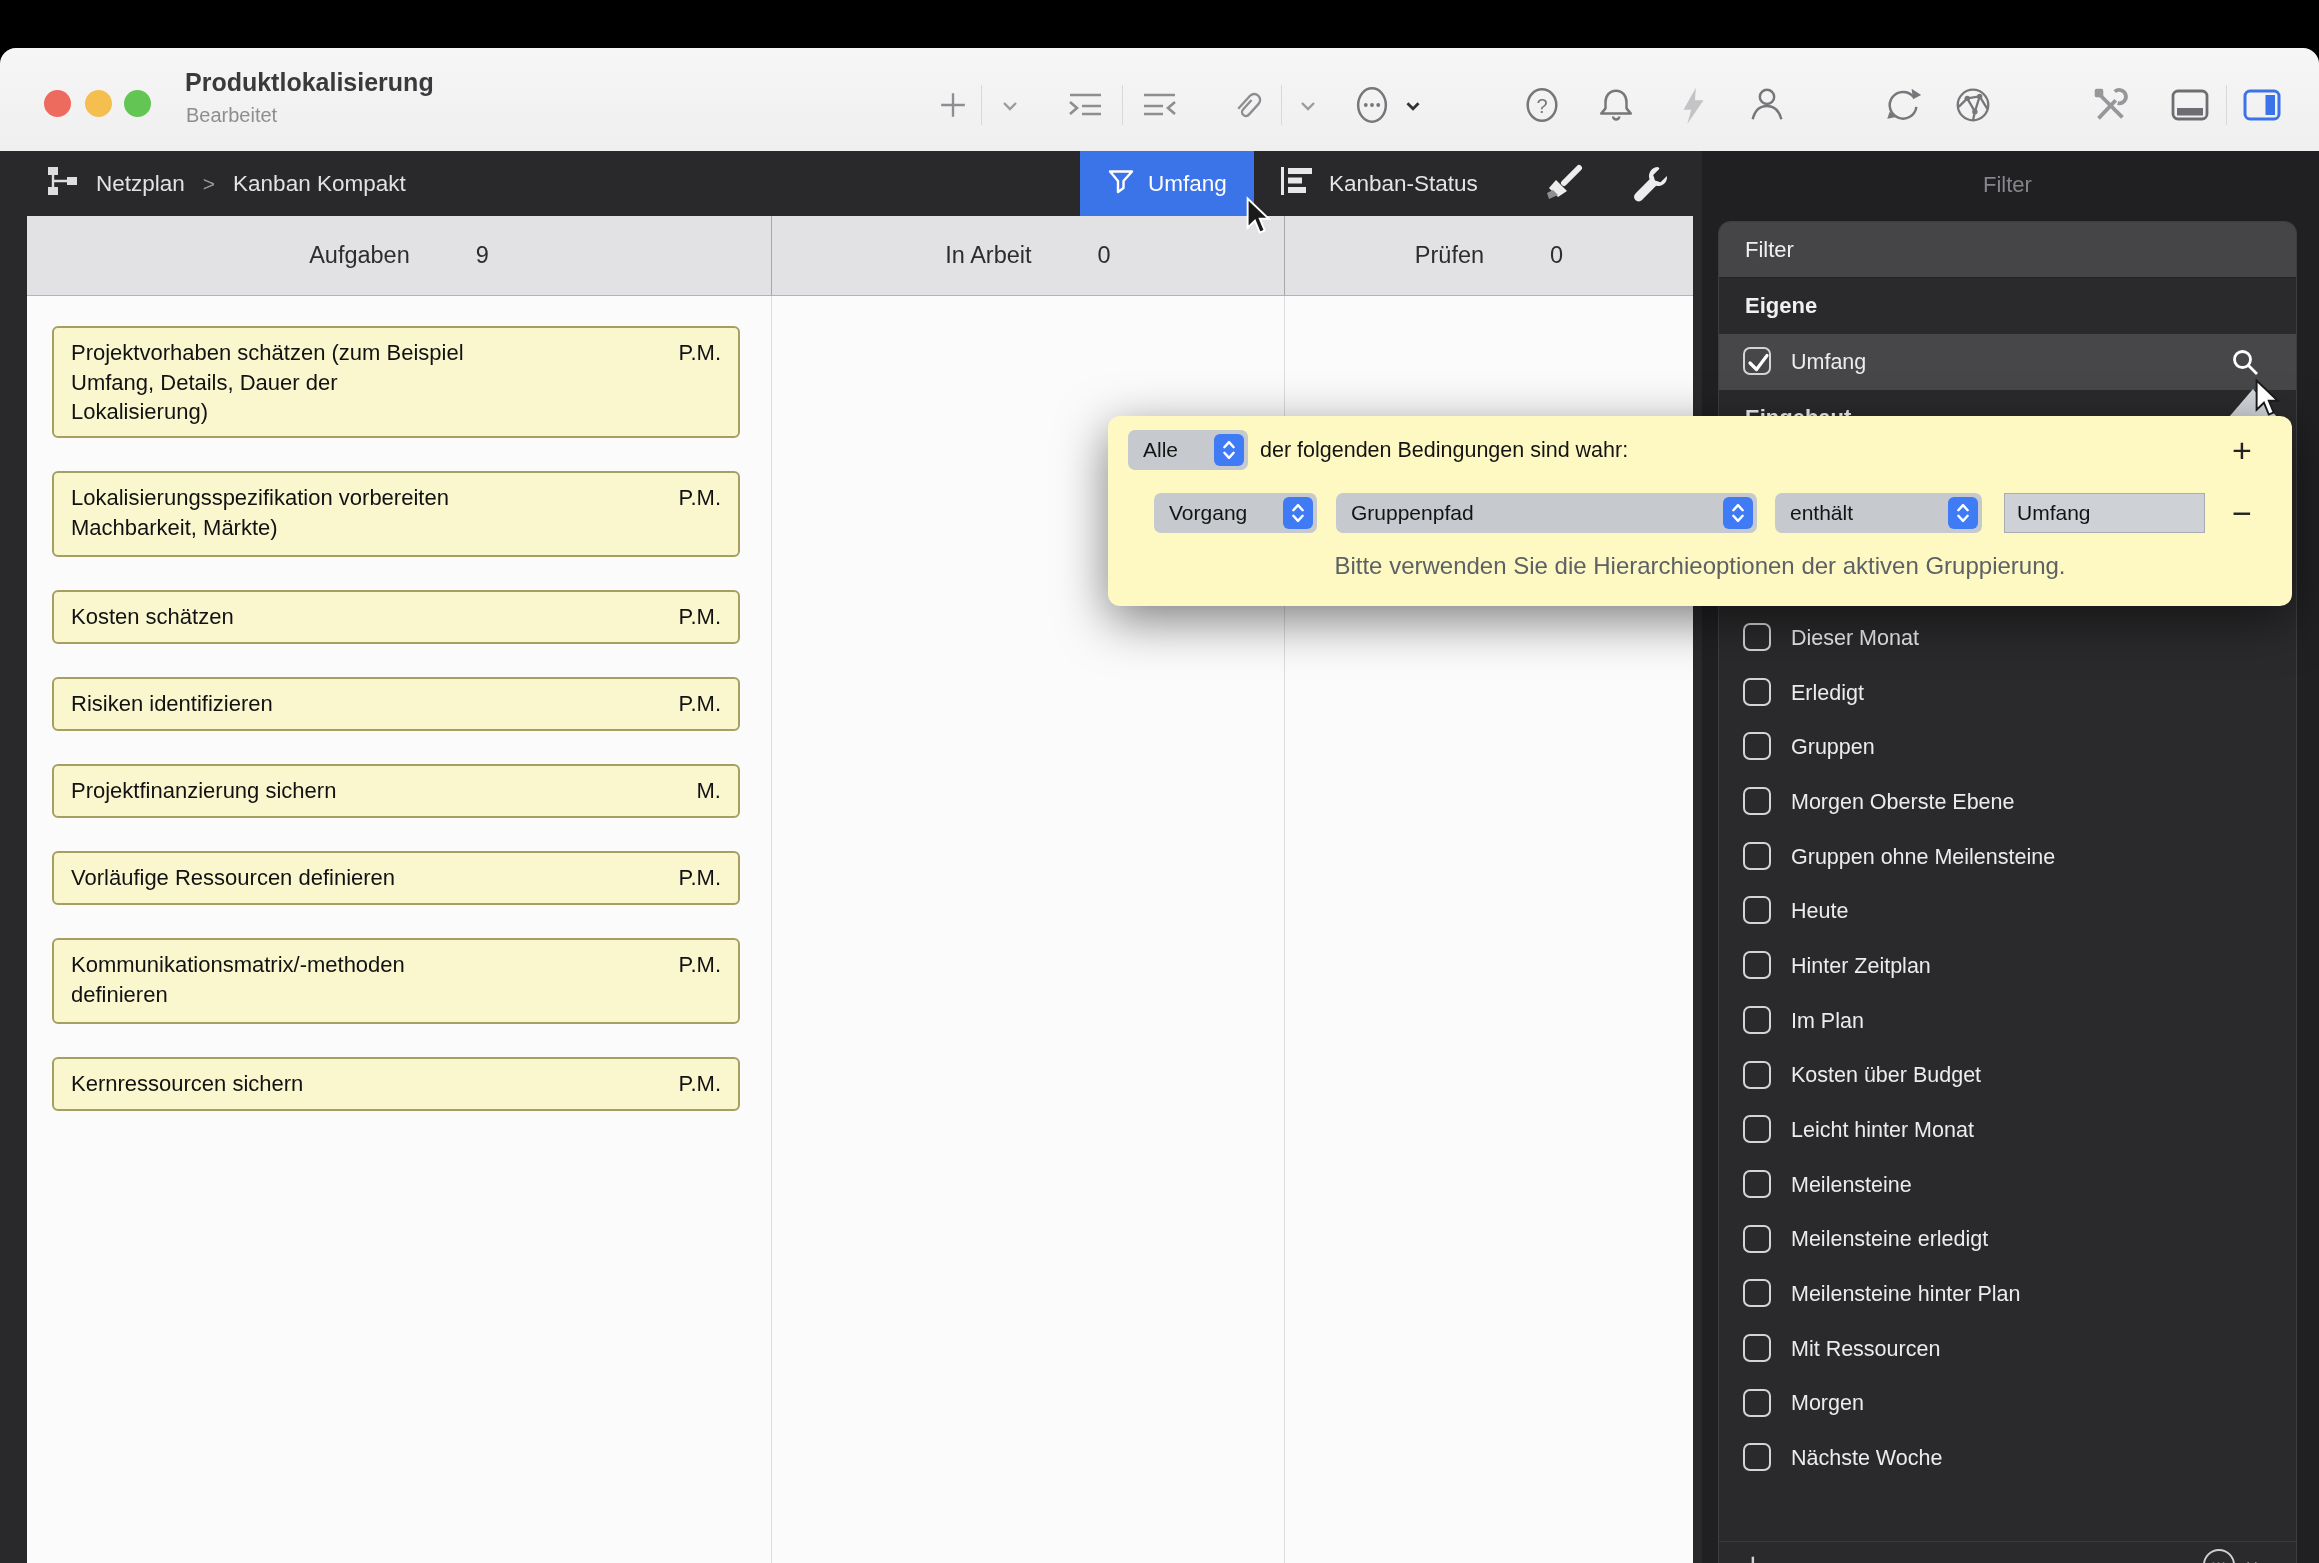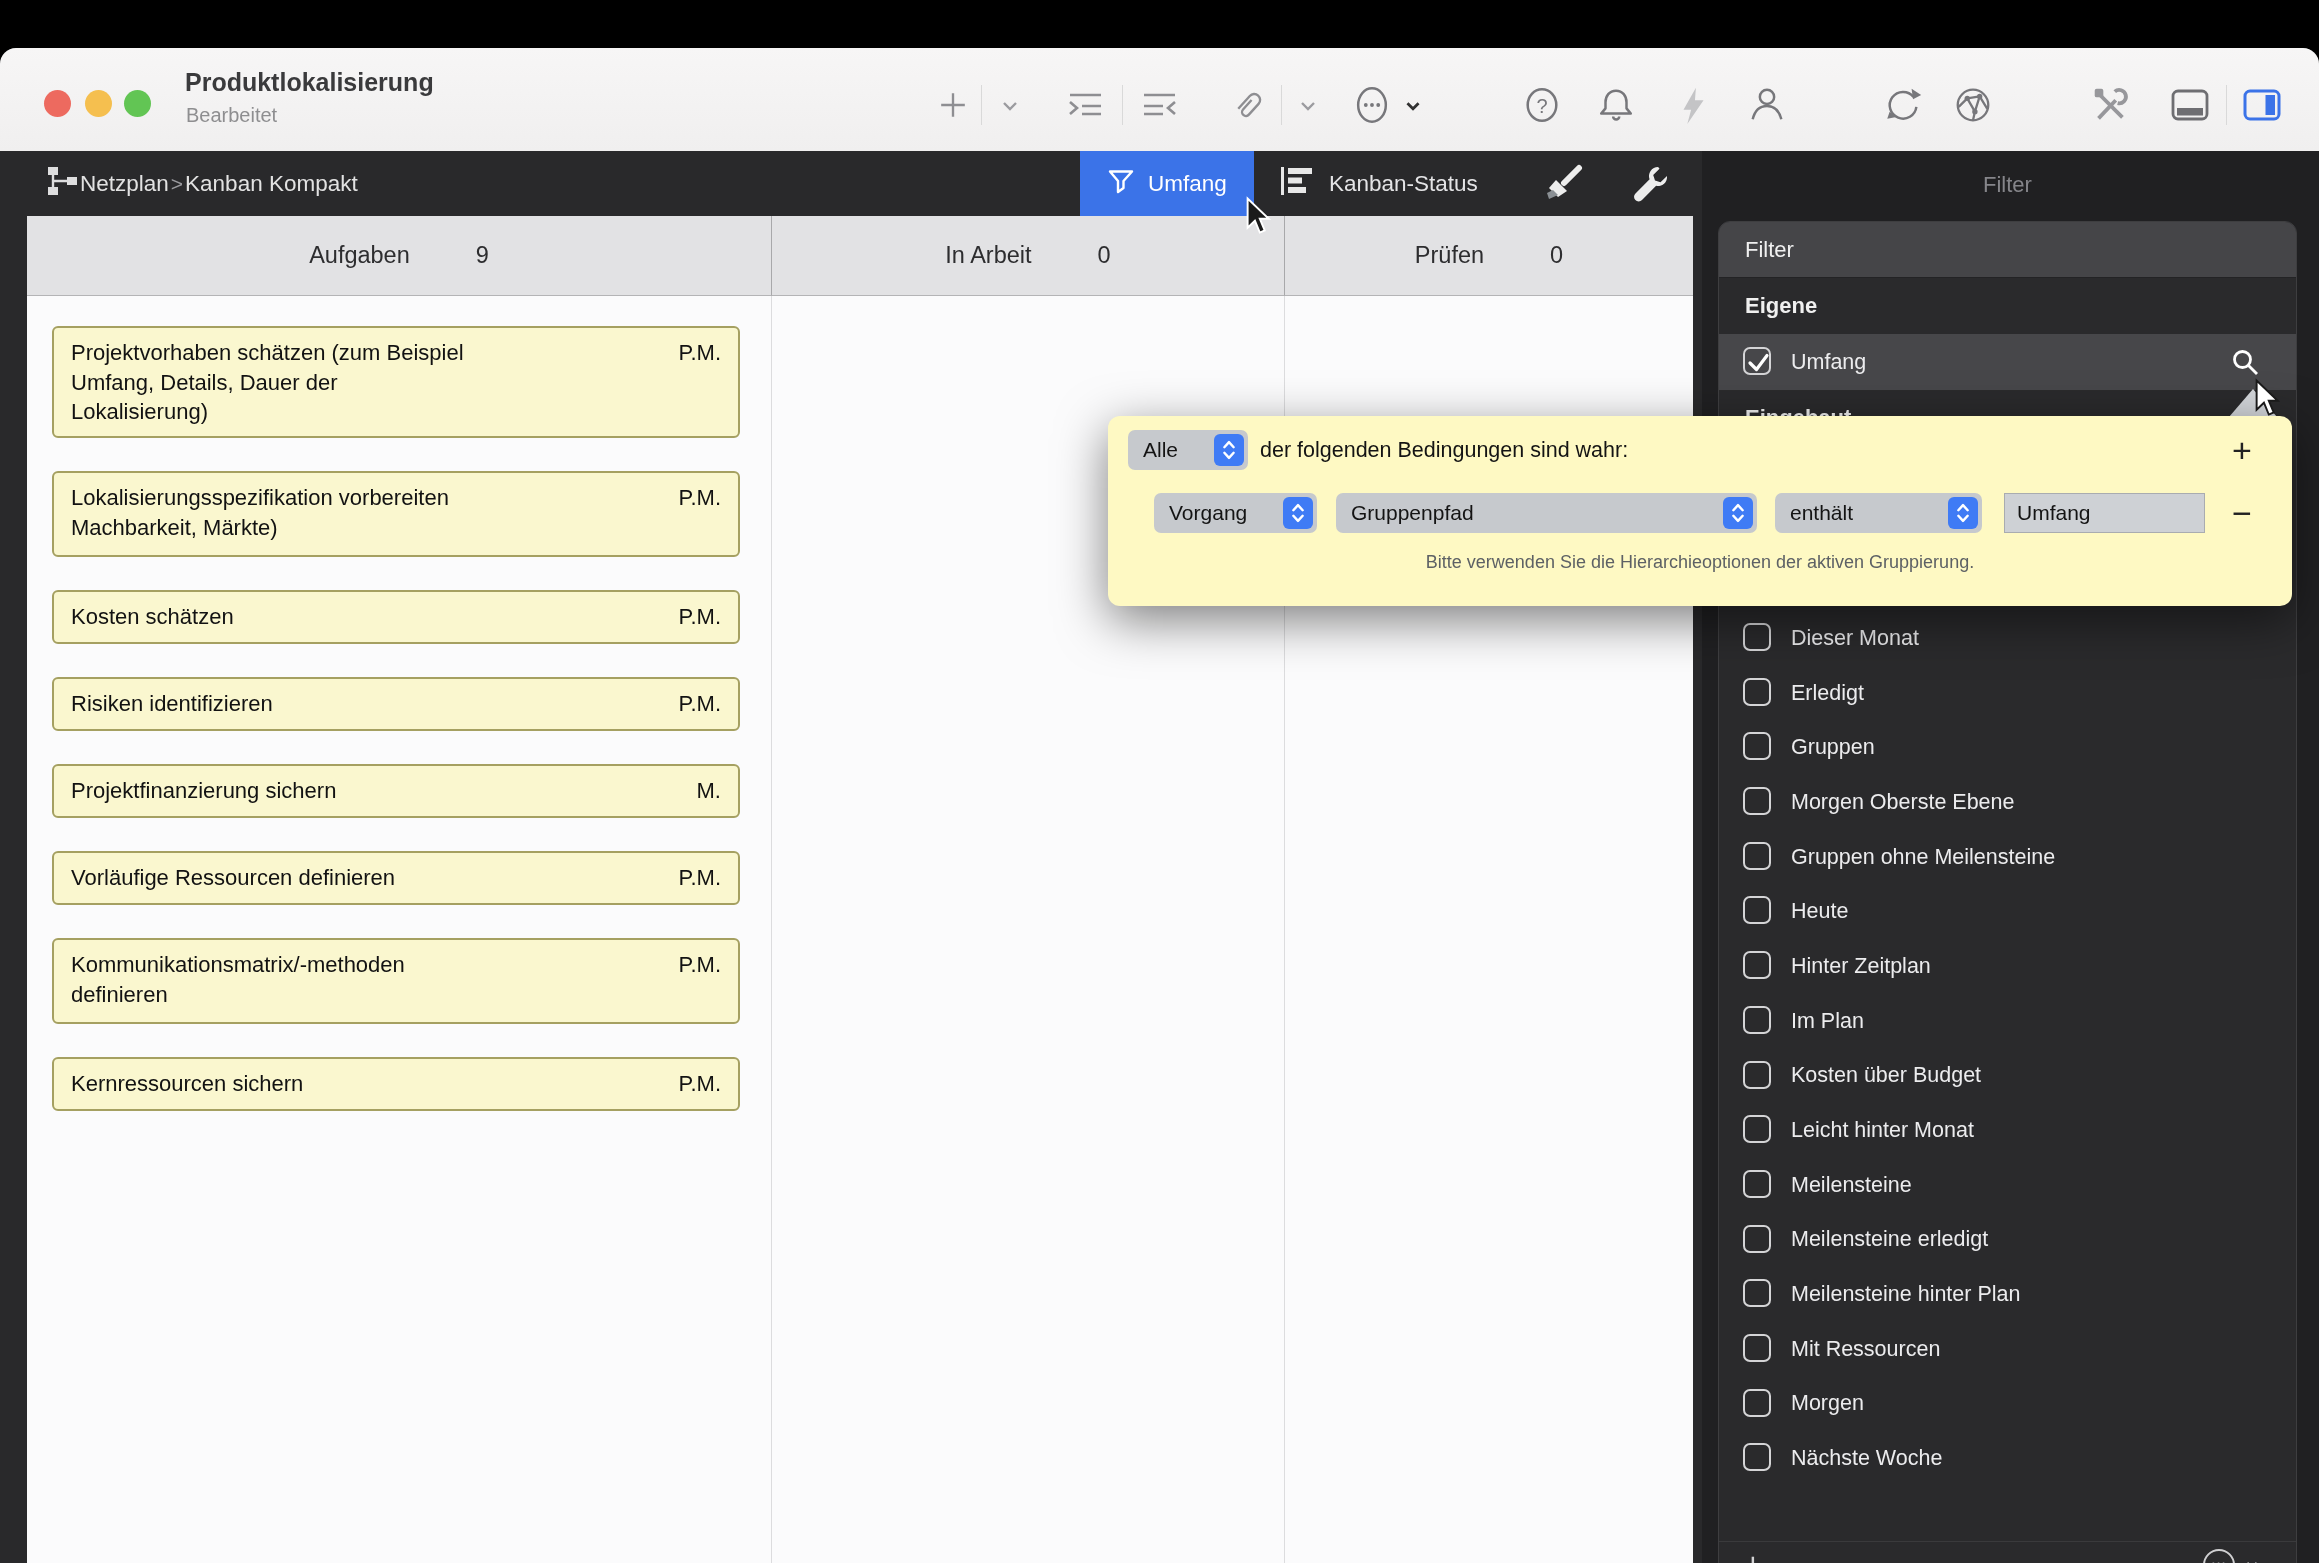--- a/index.html
+++ b/index.html
@@ -15,21 +15,21 @@
   .light.red{left:44px;background:#ed6a5f;}
   .light.yellow{left:85px;background:#f5bf4f;}
   .light.green{left:124px;background:#62c554;}
   .doc-title{position:absolute;left:185px;top:20px;font-size:25px;font-weight:bold;color:#3a3a3c;}
   .doc-sub{position:absolute;left:186px;top:56px;font-size:20px;color:#8e8e90;}
   .tbi{position:absolute;top:33px;width:44px;height:48px;display:flex;align-items:center;justify-content:center;}
   .tbdiv{position:absolute;top:37px;width:1px;height:40px;background:#d9d9d9;}
 
   
   .viewbar{position:absolute;left:0;top:103px;width:1702px;height:65px;background:#29292b;}
-  .crumb{position:absolute;left:46px;top:0;height:65px;display:flex;align-items:center;
+  .crumb{position:absolute;left:46px;top:0;height:65px;display:flex;align-items:center;gap:16px;
     font-size:22.5px;color:#e2e2e2;}
   .crumb .sep{color:#9a9a9e;font-size:21px;margin:0 2px;}
   .vbtn{position:absolute;top:0;height:65px;display:flex;align-items:center;gap:13px;}
   .vbtn.umfang{left:1080px;width:174px;background:#3b73e8;justify-content:center;color:#ffffff;font-size:22.5px;}
   .vbtn.kanban{left:1268px;padding:0 10px;color:#e4e4e6;font-size:22.5px;}
   .vb-ico{position:absolute;top:12px;width:44px;height:42px;display:flex;align-items:center;justify-content:center;}
 
   
   .board{position:absolute;left:27px;top:168px;width:1666px;height:1372px;background:#fbfbfc;
     border-radius:0 0 12px 12px;overflow:hidden;}
@@ -84,21 +84,21 @@
     font-size:21px;color:#141414;}
   .stepper{position:absolute;right:4px;top:4px;width:30px;height:32px;background:#3f7bf5;border-radius:6px;
     display:flex;align-items:center;justify-content:center;}
   .pop-statement{position:absolute;left:152px;top:14px;height:40px;display:flex;align-items:center;
     font-size:21.5px;color:#141414;}
   .pop-glyph{position:absolute;left:1112px;width:44px;height:40px;display:flex;align-items:center;
     justify-content:center;font-size:34px;font-weight:300;color:#222;}
   .pop-field{position:absolute;left:896px;top:77px;width:201px;height:40px;background:#ced1d5;
     border:1px solid #a9acb0;font-size:21px;color:#141414;padding:0 12px;
     font-family:"Liberation Sans","DejaVu Sans",sans-serif;}
-  .pop-hint{position:absolute;left:0;top:136px;width:100%;text-align:center;font-size:18px;color:#5d6165;}
+  .pop-hint{position:absolute;left:0;top:136px;width:100%;text-align:center;font-size:24px;color:#5d6165;}
 
   .cursor{position:absolute;width:28px;height:39px;}
 </style>
 </head>
 <body>
 
 <div id="window">
 
   <div class="titlebar">
     <span class="light red"></span>

